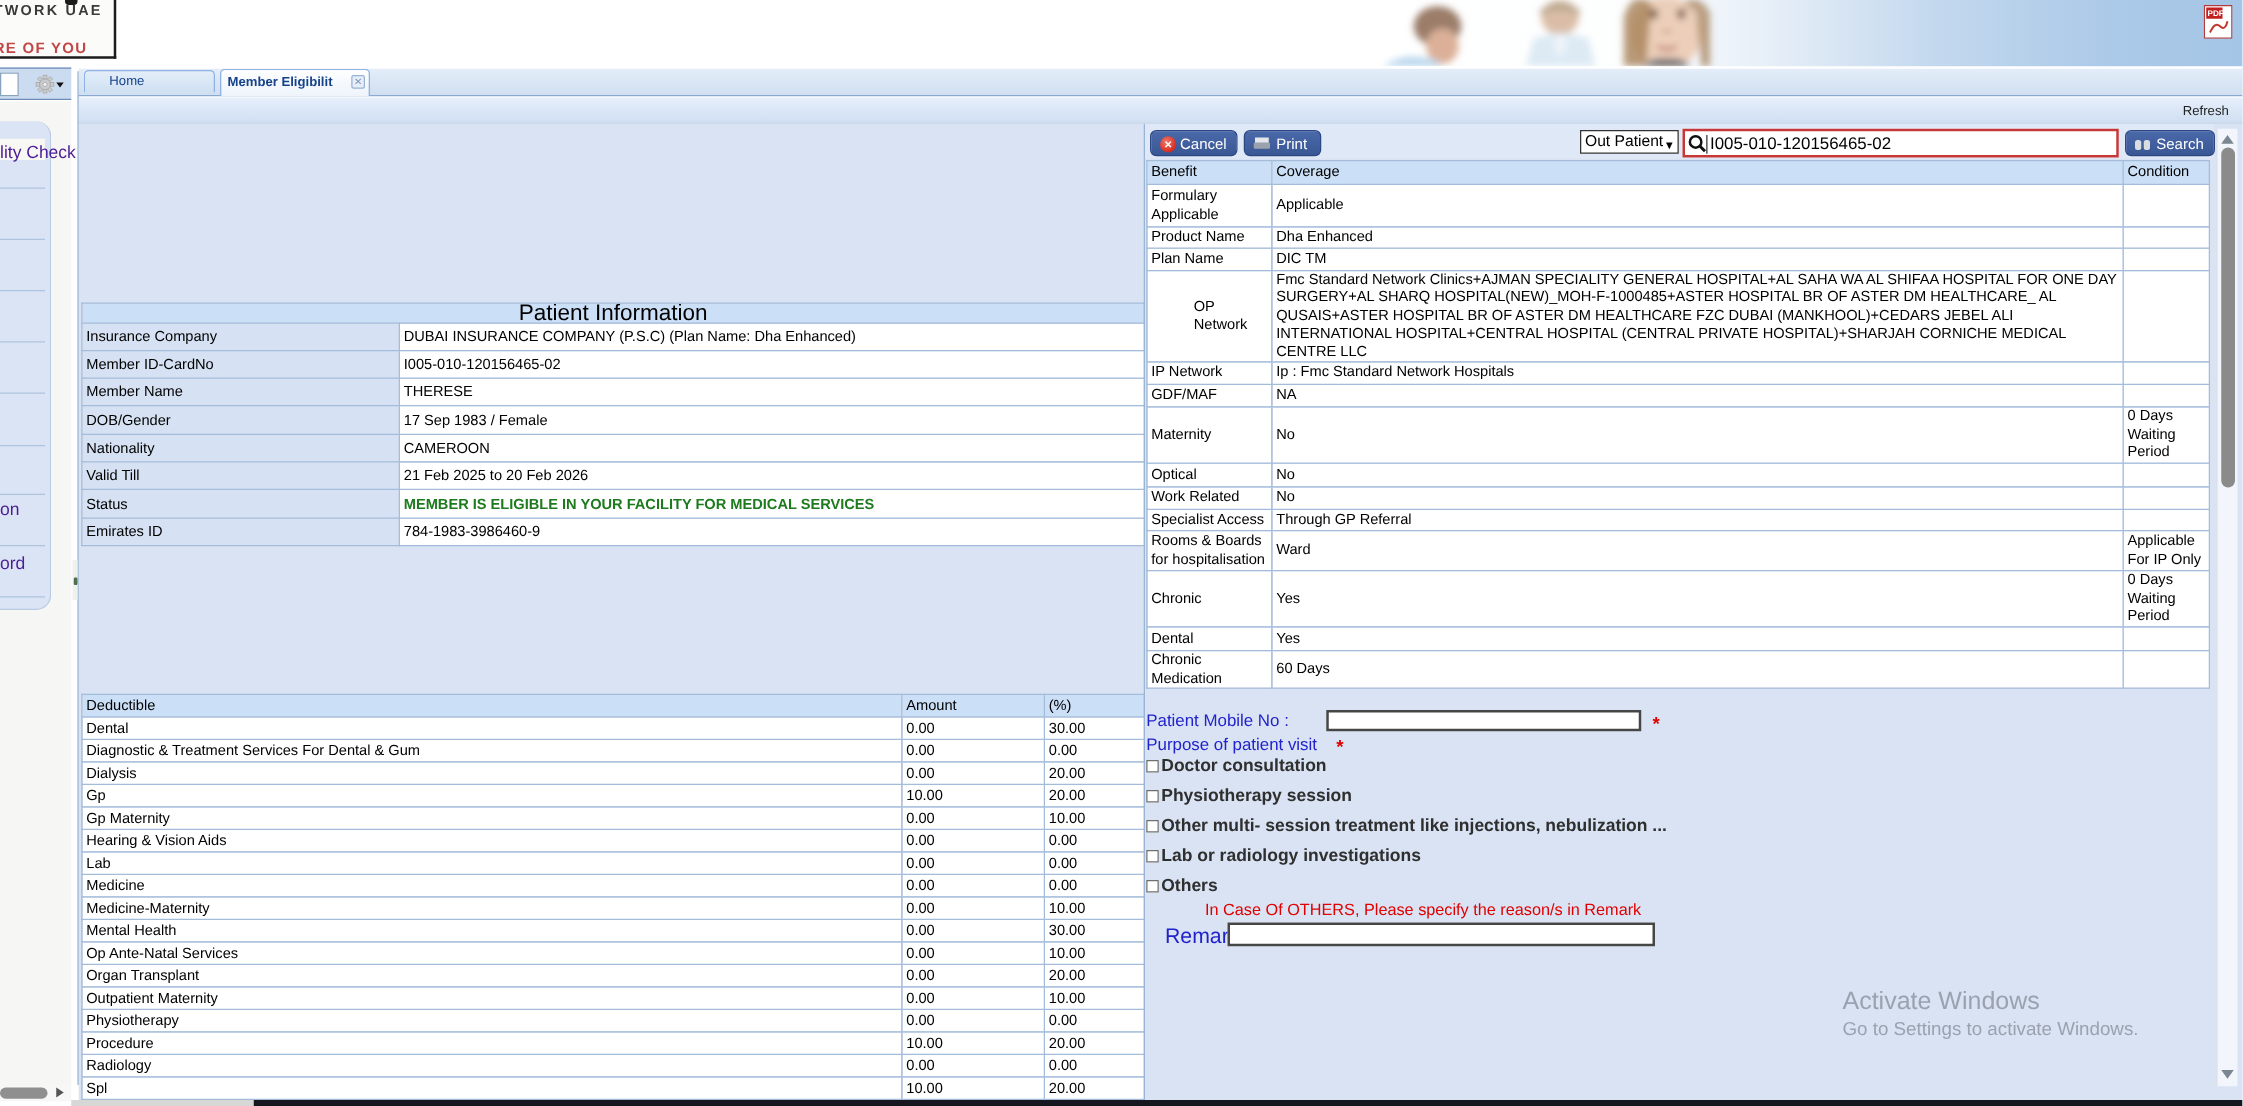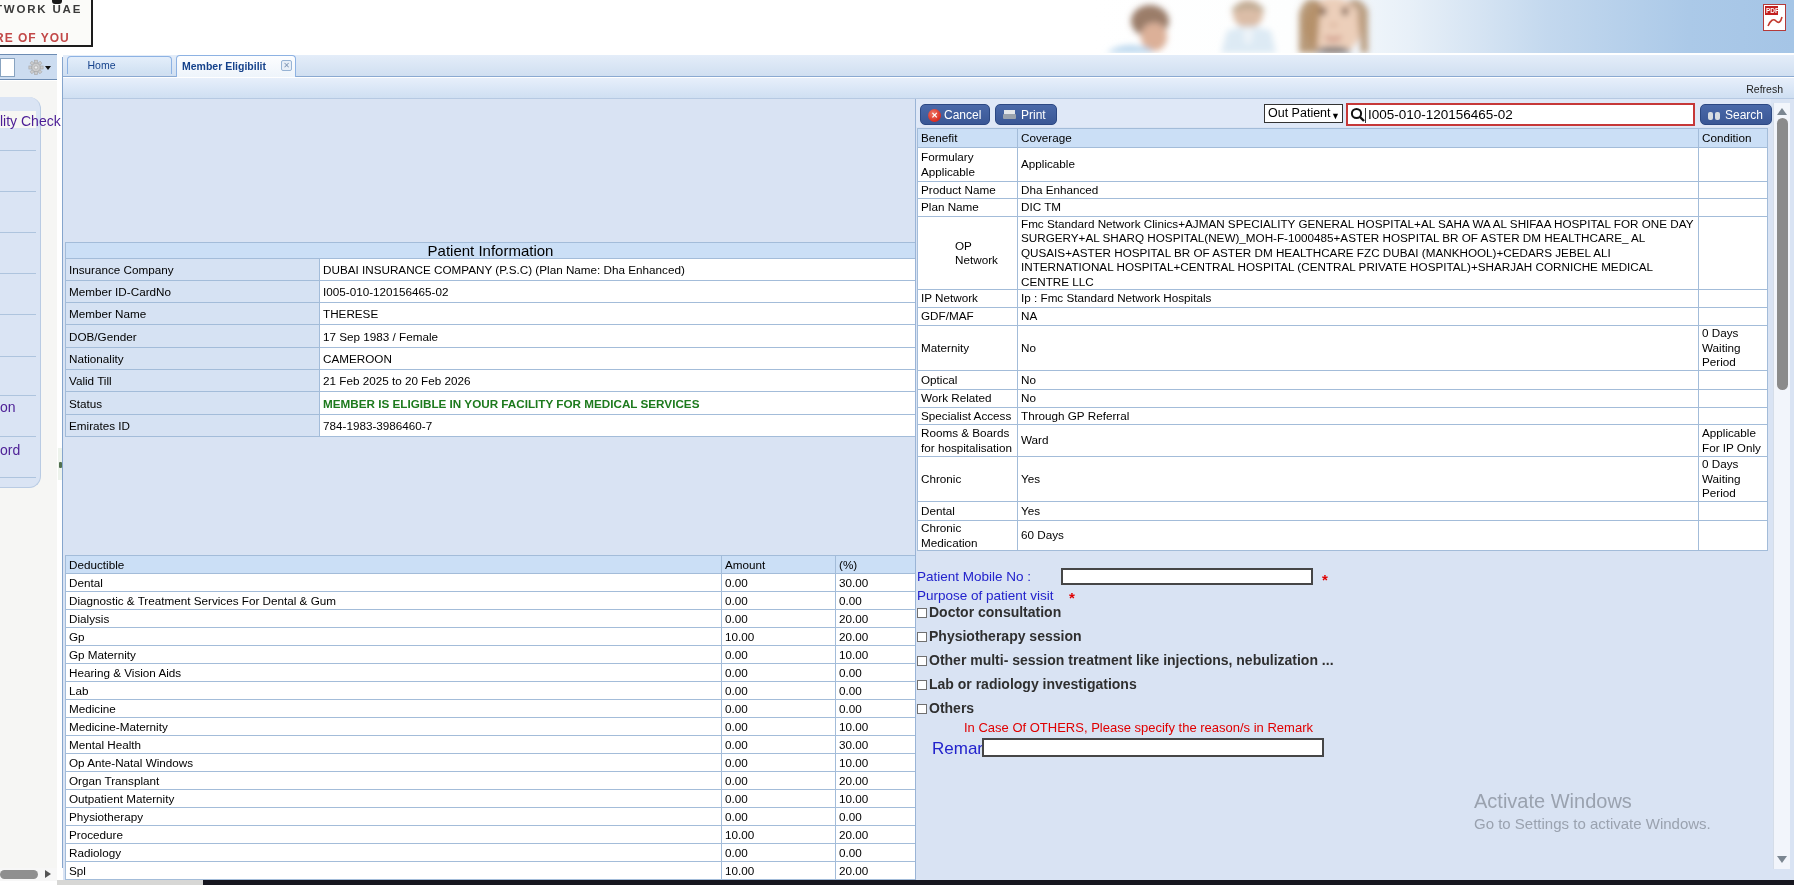--- a/index.html
+++ b/index.html
@@ -192,21 +192,21 @@
 
   <div style="position:absolute; left:853px; top:0; width:855px; height:28px; background:#dfe8f7;"></div>
 
   <table style="position:absolute; left:2px; top:143px; width:850px;">
     <colgroup>
         <col style="width:254px">
         <col style="width:596px">
       </colgroup>
     <tbody>
         <tr class="hdr">
-          <td colspan="2" style="height:15px; text-align:center; padding:0; font-size:15px;">Patient Information</td>
+          <td colspan="2" style="height:15px; text-align:center; padding:0; font-size:18px;">Patient Information</td>
         </tr>
     <tr>
           <td class="plab" style="height:22px;">Insurance Company</td>
           <td>DUBAI INSURANCE COMPANY (P.S.C) (Plan Name: Dha Enhanced)</td>
         </tr>
     <tr>
           <td class="plab" style="height:22px;">Member ID-CardNo</td>
           <td>I005-010-120156465-02</td>
         </tr>
     <tr>
@@ -224,21 +224,21 @@
     <tr>
           <td class="plab" style="height:22px;">Valid Till</td>
           <td>21 Feb 2025 to 20 Feb 2026</td>
         </tr>
     <tr>
           <td class="plab" style="height:23px;">Status</td>
           <td style="color:#1d7a1d; font-weight:bold;">MEMBER IS ELIGIBLE IN YOUR FACILITY FOR MEDICAL SERVICES</td>
         </tr>
     <tr>
           <td class="plab" style="height:22px;">Emirates ID</td>
-          <td>784-1983-3986460-7</td>
+          <td>784-1983-3986460-9</td>
         </tr>
   </tbody>
     </table>
 
   <table style="position:absolute; left:2px; top:456px; width:850px;">
     <colgroup>
         <col style="width:656px">
         <col style="width:114px">
         <col style="width:80px">
       </colgroup>
@@ -292,21 +292,21 @@
           <td style="height:18px;">Medicine-Maternity</td>
           <td>0.00</td>
           <td>10.00</td>
         </tr>
     <tr>
           <td style="height:18px;">Mental Health</td>
           <td>0.00</td>
           <td>30.00</td>
         </tr>
     <tr>
-          <td style="height:18px;">Op Ante-Natal Windows</td>
+          <td style="height:18px;">Op Ante-Natal Services</td>
           <td>0.00</td>
           <td>10.00</td>
         </tr>
     <tr>
           <td style="height:18px;">Organ Transplant</td>
           <td>0.00</td>
           <td>20.00</td>
         </tr>
     <tr>
           <td style="height:18px;">Outpatient Maternity</td>

